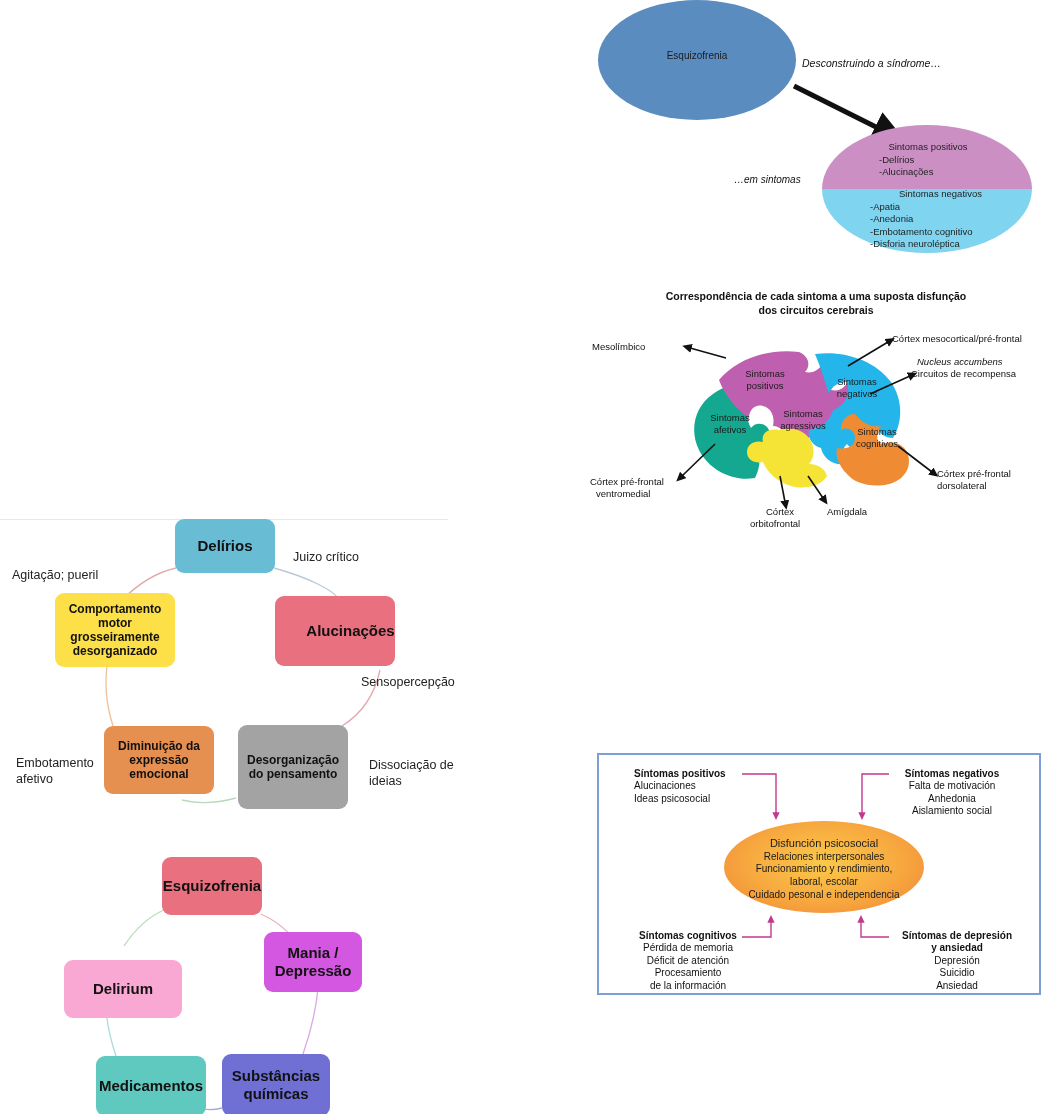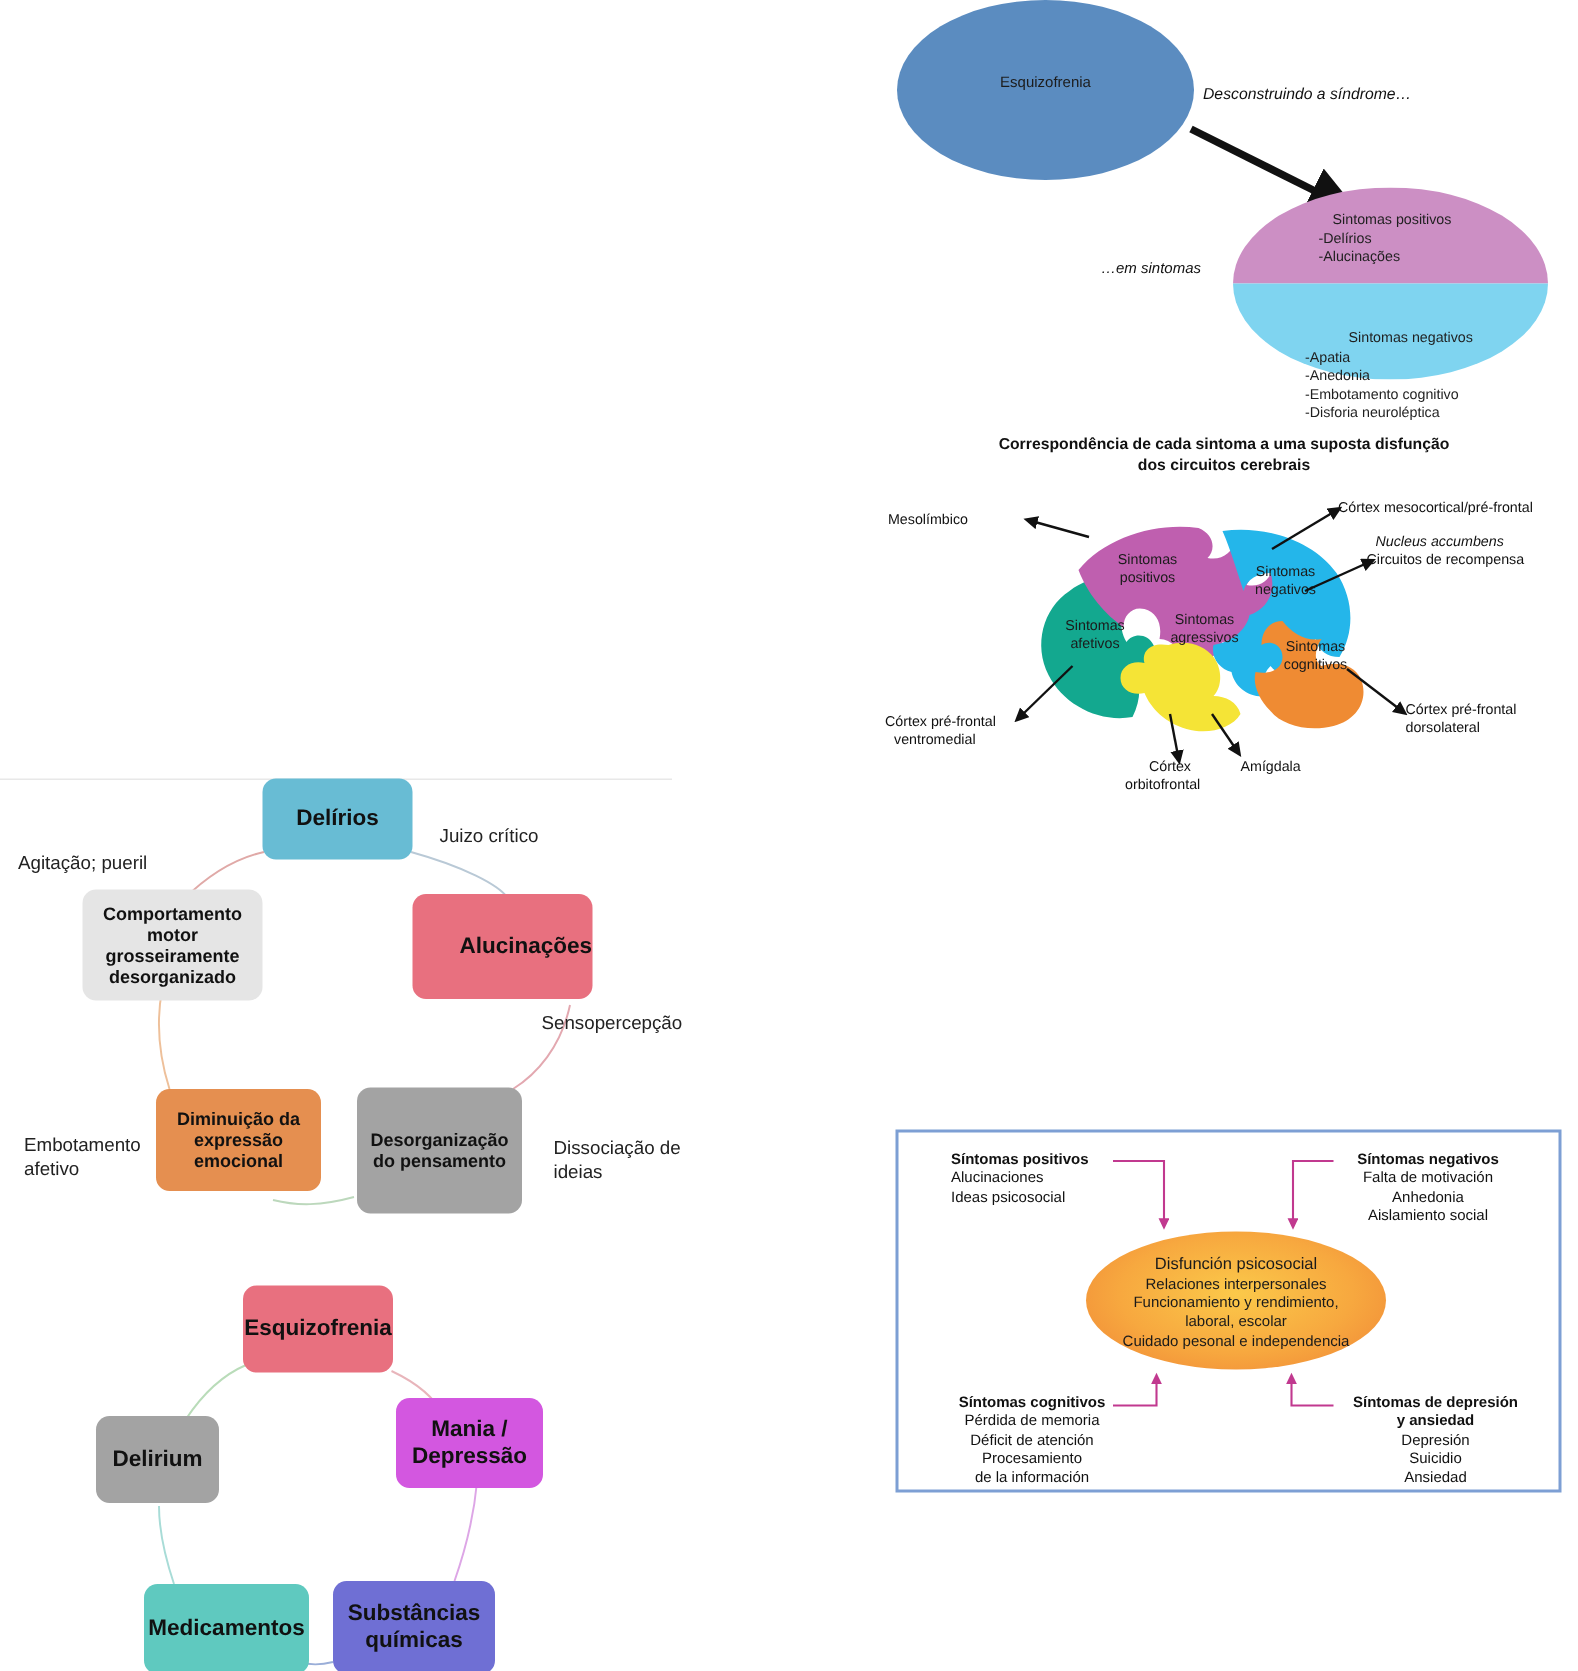--- a/index.html
+++ b/index.html
@@ -67,21 +67,21 @@
   </div>
 
   <div class="ell-label nosel" style="left:263px;top:163px;width:150px;">
     <div style="text-align:center;">Sintomas positivos</div>
     <div style="padding-left:26px;">
       <div>-Delírios</div>
       <div>-Alucinações</div>
     </div>
   </div>
 
-  <div class="ell-label nosel" style="left:258px;top:210px;width:185px;margin-top:32px;">
+  <div class="ell-label nosel" style="left:258px;top:210px;width:185px;">
     <div style="text-align:center;">Sintomas negativos</div>
     <div style="padding-left:22px;">
       <div>-Apatia</div>
       <div>-Anedonia</div>
       <div>-Embotamento cognitivo</div>
       <div>-Disforia neuroléptica</div>
     </div>
   </div>
 </div>
 
@@ -209,21 +209,21 @@
   </svg>
 
   <div class="node" style="left:175px;top:-1px;width:100px;height:54px;background:#68bcd4;">Delírios</div>
 
   <div class="node" style="left:275px;top:76px;width:120px;height:70px;background:#e8707f;padding-left:37px;">Alucinações</div>
 
   <div class="node sm" style="left:238px;top:205px;width:110px;height:84px;background:#a3a3a3;">Desorganização do pensamento</div>
 
   <div class="node sm" style="left:104px;top:206px;width:110px;height:68px;background:#e58f50;">Diminuição da expressão emocional</div>
 
-  <div class="node sm" style="left:55px;top:73px;width:120px;height:74px;background:#e5e5e5;">Comportamento motor grosseiramente desorganizado</div>
+  <div class="node sm" style="left:55px;top:73px;width:120px;height:74px;background:#fde047;">Comportamento motor grosseiramente desorganizado</div>
 
   <div class="cap" style="left:293px;top:30px;white-space:nowrap;">Juizo crítico</div>
 
   <div class="cap" style="left:361px;top:155px;white-space:nowrap;">Sensopercepção</div>
 
   <div class="cap" style="left:369px;top:238px;width:86px;">
     <span>Dissociação de</span><br>
     <span>ideias</span>
   </div>
 
@@ -251,21 +251,21 @@
   </svg>
 
   <div class="node" style="left:162px;top:-1px;width:100px;height:58px;background:#e8707f;">Esquizofrenia</div>
 
   <div class="node" style="left:264px;top:74px;width:98px;height:60px;background:#d357e0;">Mania / Depressão</div>
 
   <div class="node" style="left:222px;top:196px;width:108px;height:62px;background:#6f6fd4;">Substâncias químicas</div>
 
   <div class="node" style="left:96px;top:198px;width:110px;height:60px;background:#5fc9bf;">Medicamentos</div>
 
-  <div class="node" style="left:64px;top:86px;width:82px;height:58px;background:#a3a3a3;">Delirium</div>
+  <div class="node" style="left:64px;top:102px;width:118px;height:58px;background:#f9a8d4;">Delirium</div>
 
 </div>
 
 <div class="sp-frame" style="left:597px;top:753px;width:444px;height:242px;">
 
   <div class="abs" style="left:125px;top:66px;width:200px;height:92px;border-radius:50%;
               background:radial-gradient(ellipse at 50% 45%, #fbc94a 0%, #f7a83f 55%, #ef8335 100%);"></div>
 
   <div class="sp-center" style="left:125px;top:82px;width:200px;">
     <div class="t">Disfunción psicosocial</div>

